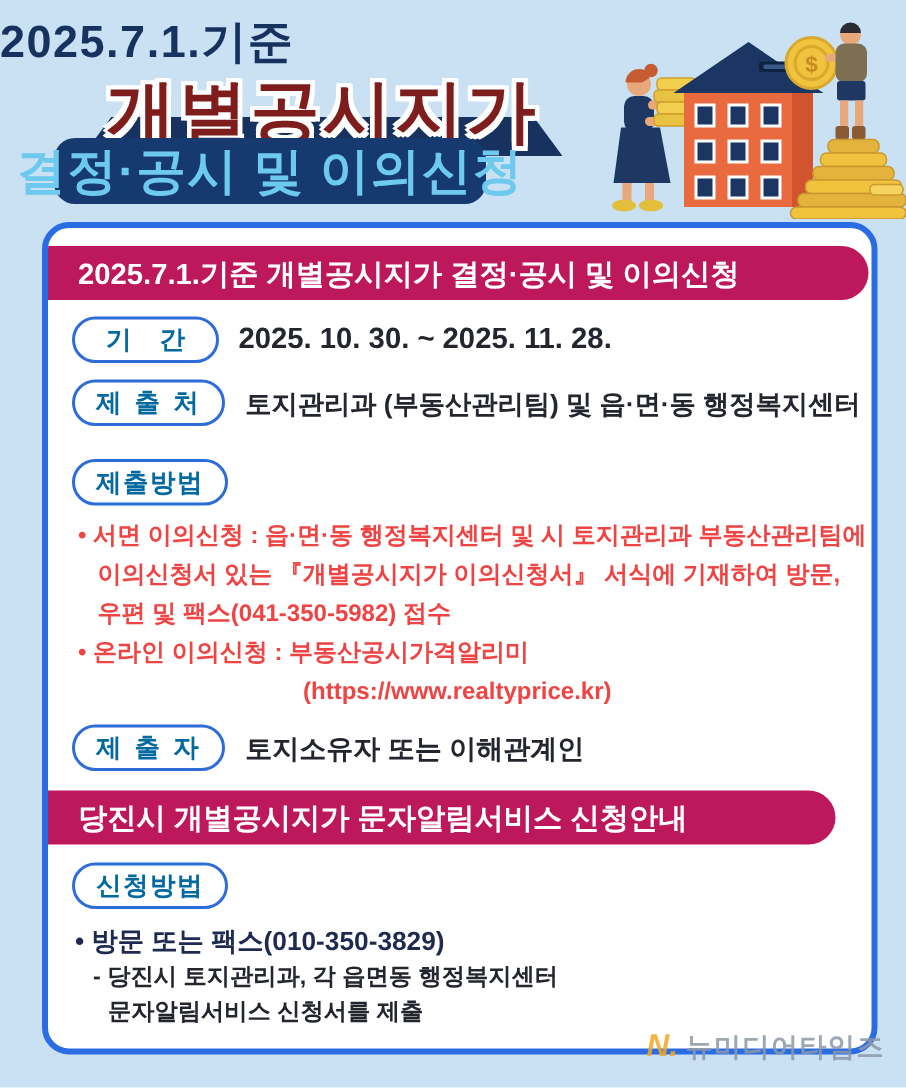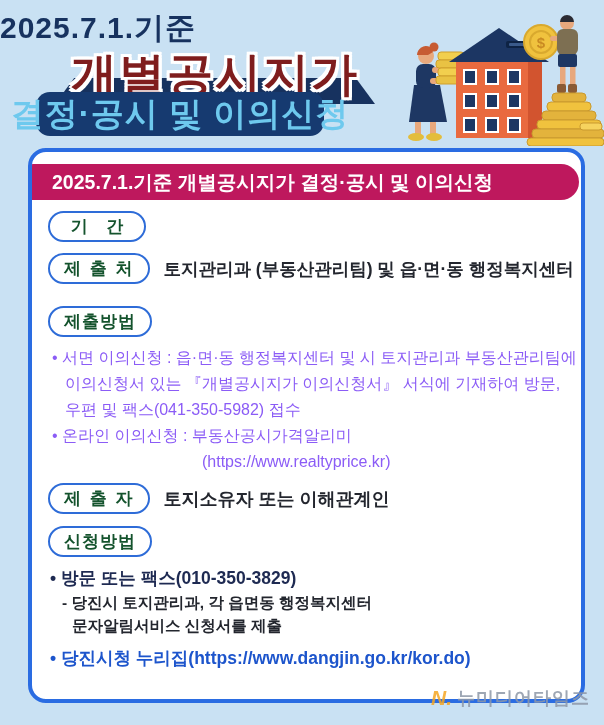--- a/index.html
+++ b/index.html
@@ -43,27 +43,27 @@
     display:flex;align-items:center;padding-left:20px;
     color:#fff;font-size:19.5px;font-weight:800;white-space:nowrap;
   }
   .bar.second{width:calc(100% - 44px);margin-top:13px;}
   .bar.first{width:calc(100% - 22px);}
   .row{display:flex;align-items:center;gap:13px;margin:11px 0 0 16px;}
   .pill{
     box-sizing:border-box;min-width:98px;height:31px;padding:0 14px;
     border:2.5px solid #2e6cd8;border-radius:17px;background:#fff;
     display:inline-flex;align-items:center;justify-content:center;
-    color:#14532d;font-size:17px;font-weight:800;letter-spacing:2px;white-space:nowrap;
+    color:#0369a1;font-size:17px;font-weight:800;letter-spacing:2px;white-space:nowrap;
   }
   .pill.wide{letter-spacing:7px;padding-right:7px;}
   .row .val{color:#23262e;font-size:17.5px;font-weight:700;white-space:nowrap;}
   .row .val.big{font-size:19.5px;font-weight:800;}
   .pill-solo{margin:22px 0 0 16px;display:flex;}
-  .blist{margin:8px 0 0 20px;color:#8b5cf6;font-size:16px;font-weight:400;line-height:26px;}
+  .blist{margin:8px 0 0 20px;color:#ef4444;font-size:16px;font-weight:700;line-height:26px;}
   .blist .ind{padding-left:13px;}
   .blist .url-ind{padding-left:150px;}
   .sec2-item-title{margin:9px 0 0 18px;font-size:17.5px;font-weight:800;color:#1e2a52;line-height:25px;white-space:nowrap;}
   .sec2-item-title.link{color:#1d55cc;}
   .sec2-sub{margin-left:30px;font-size:15.5px;font-weight:600;color:#23262e;line-height:23px;white-space:nowrap;}
   .sec2-sub.extra{margin-left:40px;}
   
   .wm{
     position:absolute;right:14px;top:686px;display:flex;align-items:center;gap:5px;
     opacity:.85;
@@ -150,20 +150,21 @@
 </div>
 
 <div class="card">
 
   <div class="bar first">
     <span>2025.7.1.기준 개별공시지가 결정·공시 및 이의신청</span>
   </div>
 
   <div class="row">
     <span class="pill wide">기 간</span>
+    <span class="val big">2025. 10. 30. ~ 2025. 11. 28.</span>
   </div>
 
   <div class="row">
     <span class="pill">제 출 처</span>
     <span class="val">토지관리과 (부동산관리팀) 및 읍·면·동 행정복지센터</span>
   </div>
 
   <div class="pill-solo">
     <span class="pill" style="letter-spacing:1px">제출방법</span>
   </div>
@@ -174,20 +175,23 @@
     <div class="ind">우편 및 팩스(041-350-5982) 접수</div>
     <div>• 온라인 이의신청 : 부동산공시가격알리미</div>
     <div class="url-ind">(https://www.realtyprice.kr)</div>
   </div>
 
   <div class="row" style="margin-top:8px">
     <span class="pill">제 출 자</span>
     <span class="val" style="font-size:18px">토지소유자 또는 이해관계인</span>
   </div>
 
+  <div class="bar second">
+    <span>당진시 개별공시지가 문자알림서비스 신청안내</span>
+  </div>
 
   <div class="pill-solo" style="margin-top:12px">
     <span class="pill" style="letter-spacing:1px">신청방법</span>
   </div>
 
   <div class="sec2-item-title">• 방문 또는 팩스(010-350-3829)</div>
   <div class="sec2-sub">- 당진시 토지관리과, 각 읍면동 행정복지센터</div>
   <div class="sec2-sub extra">문자알림서비스 신청서를 제출</div>
 
   <div class="sec2-item-title link">• 당진시청 누리집(https://www.dangjin.go.kr/kor.do)</div>

